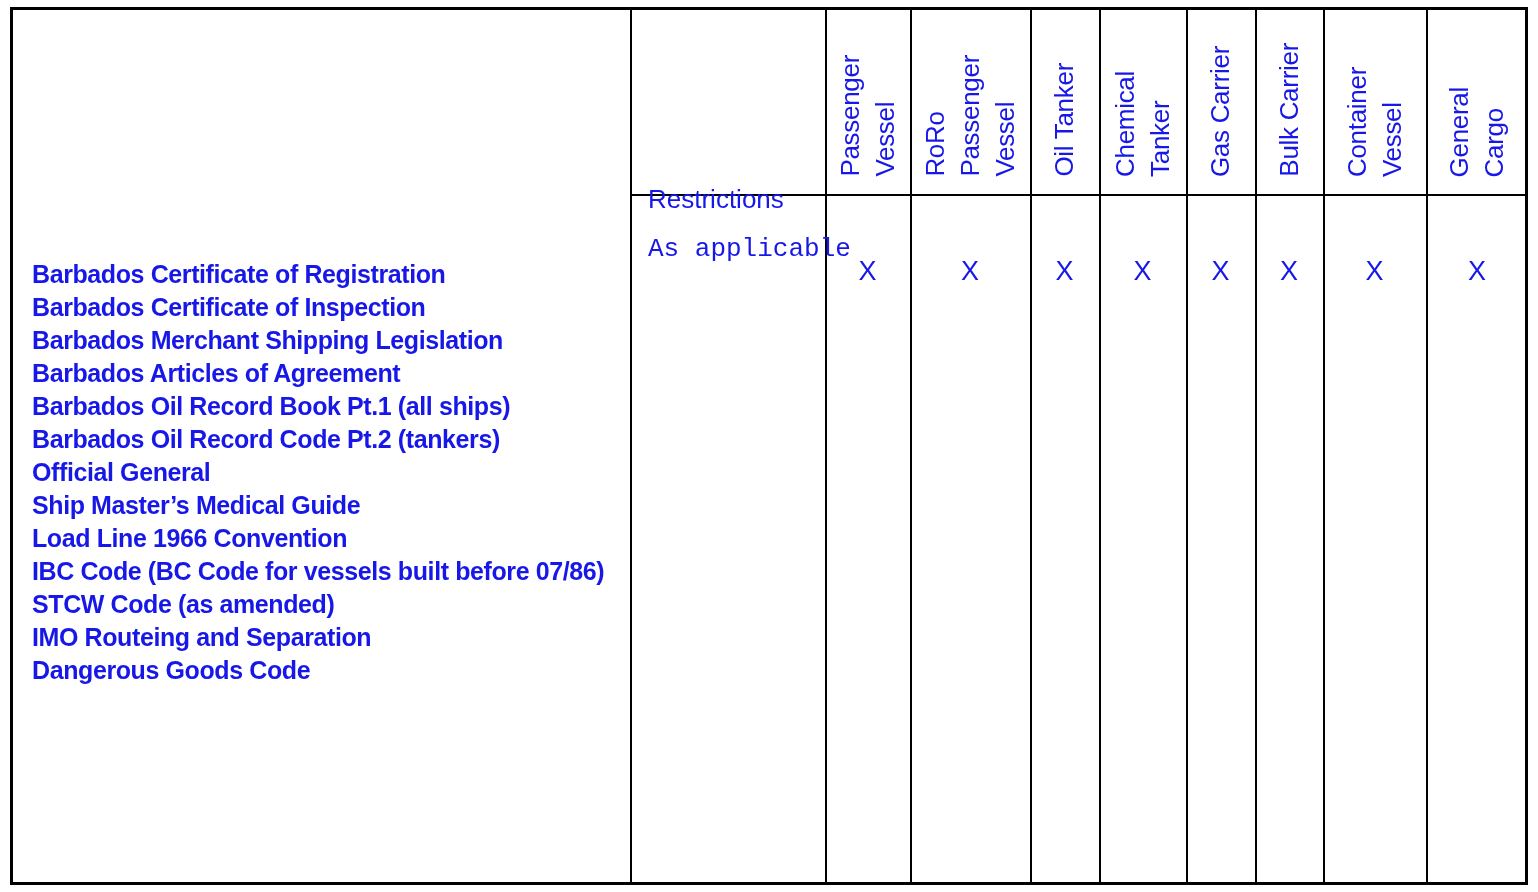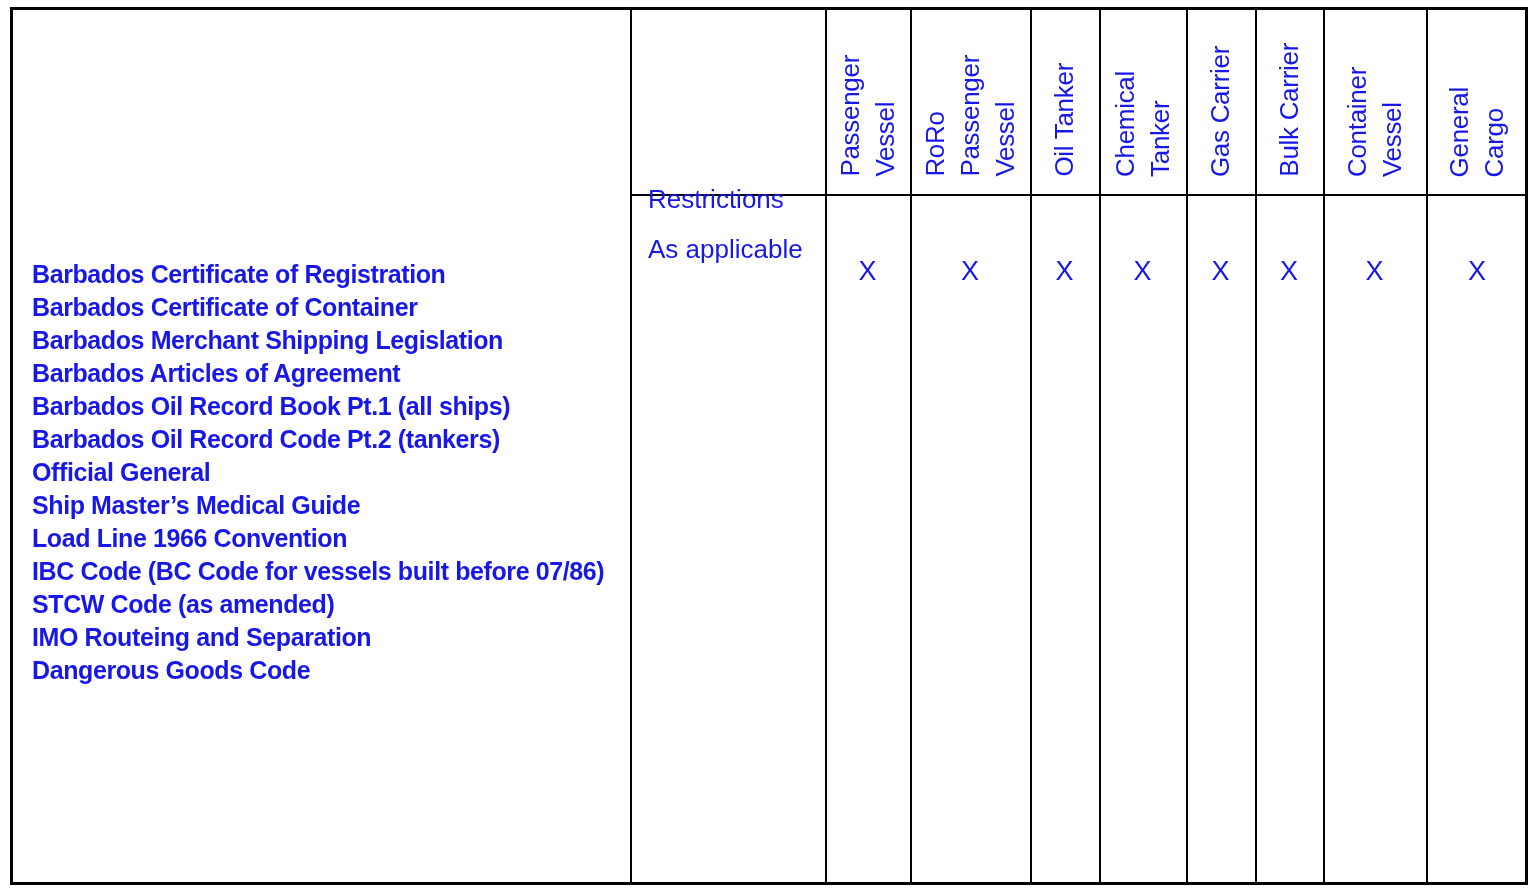--- a/index.html
+++ b/index.html
@@ -48,21 +48,21 @@
     position:absolute;
     left:632px;top:10px;width:193px;height:185px;
     display:flex;align-items:flex-end;
     padding-left:16px;padding-bottom:10px;
     box-sizing:border-box;
     font-size:26px;line-height:33px;margin-top:31px;
   }
   .as-applicable{
     position:absolute;
     left:648px;top:233px;
-    font-size:26px;line-height:33px;
+    font-size:26px;line-height:33px;font-family:Liberation Mono, monospace;
   }
   
   .vheader{
     position:absolute;
     top:10px;height:185px;
     display:flex;justify-content:center;align-items:flex-end;
     padding-bottom:18px;
     box-sizing:border-box;
   }
   .vheader-text{
@@ -96,21 +96,21 @@
   <div class="vline" style="left:1099px"></div>
   <div class="vline" style="left:1186px"></div>
   <div class="vline" style="left:1255px"></div>
   <div class="vline" style="left:1323px"></div>
   <div class="vline" style="left:1426px"></div>
 
   <div class="hline"></div>
 
   <div class="docs">
     <div>Barbados Certificate of Registration</div>
-    <div>Barbados Certificate of Container</div>
+    <div>Barbados Certificate of Inspection</div>
     <div>Barbados Merchant Shipping Legislation</div>
     <div>Barbados Articles of Agreement</div>
     <div>Barbados Oil Record Book Pt.1 (all ships)</div>
     <div>Barbados Oil Record Code Pt.2 (tankers)</div>
     <div>Official General</div>
     <div>Ship Master’s Medical Guide</div>
     <div>Load Line 1966 Convention</div>
     <div>IBC Code (BC Code for vessels built before 07/86)</div>
     <div>STCW Code (as amended)</div>
     <div>IMO Routeing and Separation</div>

